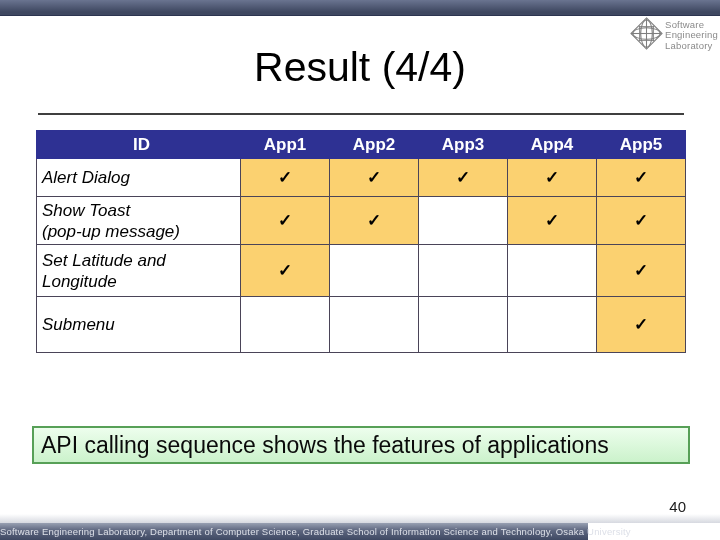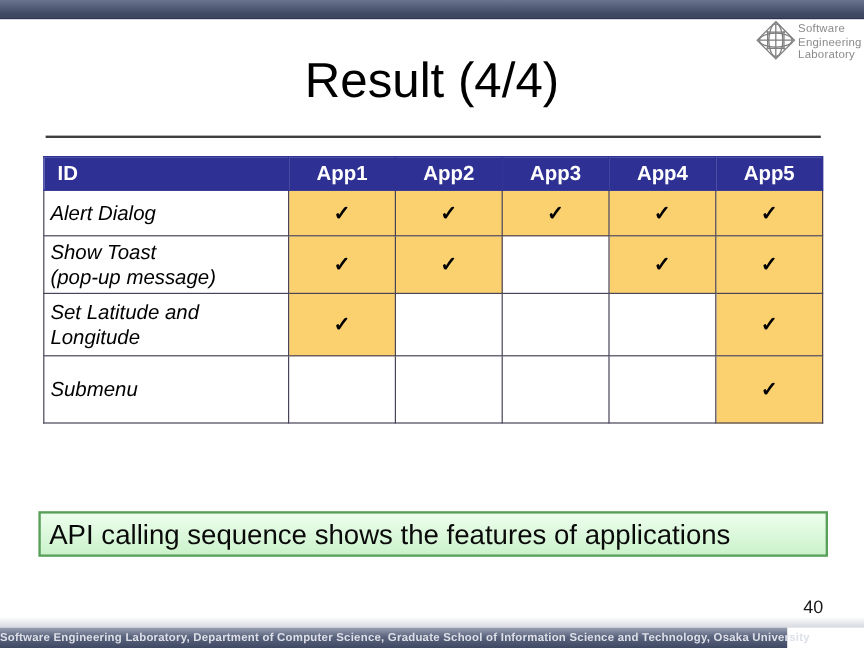--- a/index.html
+++ b/index.html
@@ -37,21 +37,21 @@
   .results-table{
     position:absolute;left:36px;top:130px;
     border-collapse:collapse;table-layout:fixed;width:649px;
   }
   .results-table th,.results-table td{border:1px solid var(--grid-border);padding:0;}
   .results-table thead th{
     background:var(--header-bg);color:var(--header-text);
     border-color:var(--header-bg);
     font-size:17px;font-weight:bold;height:27px;text-align:center;
   }
-  .results-table thead th.corner{text-align:left;padding-right:5px;padding-left:11px;}
+  .results-table thead th.corner{text-align:center;padding-right:5px;padding-left:11px;}
   .results-table td.label{
     font-size:17px;line-height:21px;color:#000;background:#fff;
     padding:2px 3px 2px 5px;white-space:pre-line;vertical-align:middle;font-style:italic;
   }
   .results-table td.check{
     text-align:center;vertical-align:middle;
     font-size:17px;font-weight:bold;color:#000;background:#fff;
   }
   .results-table td.check.on{background:var(--check-bg);}
   .results-table tbody tr:nth-child(1){height:38px;}
@@ -73,24 +73,24 @@
   .page-number{
     position:absolute;top:498px;right:34px;font-size:15px;color:#1a1a1a;
   }
 
   
   .footer-shadow{
     position:absolute;left:0;bottom:17px;width:720px;height:9px;
     background:linear-gradient(180deg,rgba(180,184,196,0) 0%,rgba(165,170,185,0.45) 100%);
   }
   .footer-bar{
-    position:absolute;left:0;bottom:0;width:656px;height:17px;
+    position:absolute;left:0;bottom:0;width:588px;height:17px;
     background:linear-gradient(180deg,var(--footer-bar-top) 0%,#5c657e 45%,var(--footer-bar-bottom) 100%);
-    color:#dde0e8;font-size:9.5px;line-height:17px;text-align:center;
-    letter-spacing:0.2px;white-space:nowrap;font-weight:bold;
+    color:#dde0e8;font-size:9.5px;line-height:17px;text-align:right;
+    letter-spacing:0.2px;white-space:nowrap;
   }
 </style>
 </head>
 <body>
 
 <div class="top-bar"></div>
 
 <div class="logo">
   <span>
     <svg width="33" height="33" viewBox="0 0 34 34" fill="none" stroke="#7e7e7e" stroke-width="1.1">

